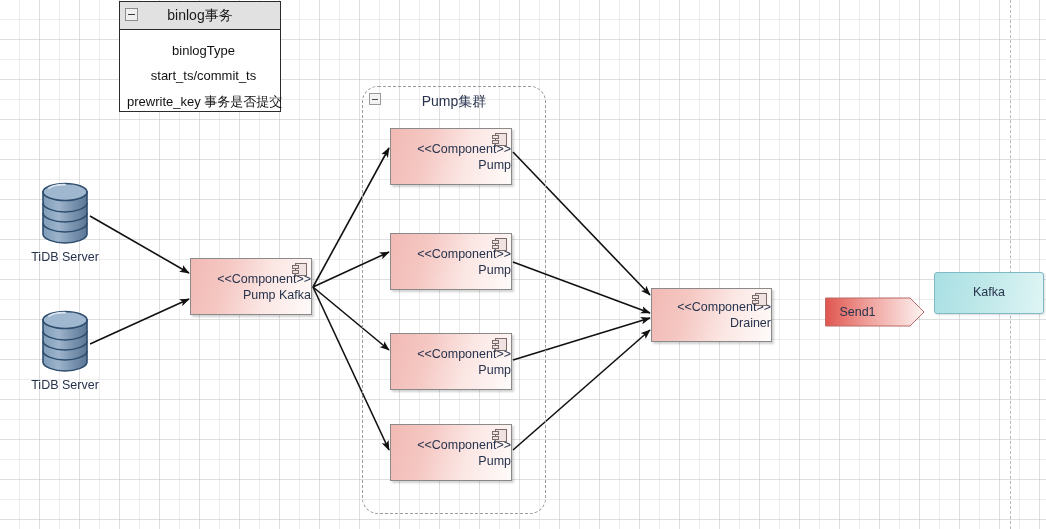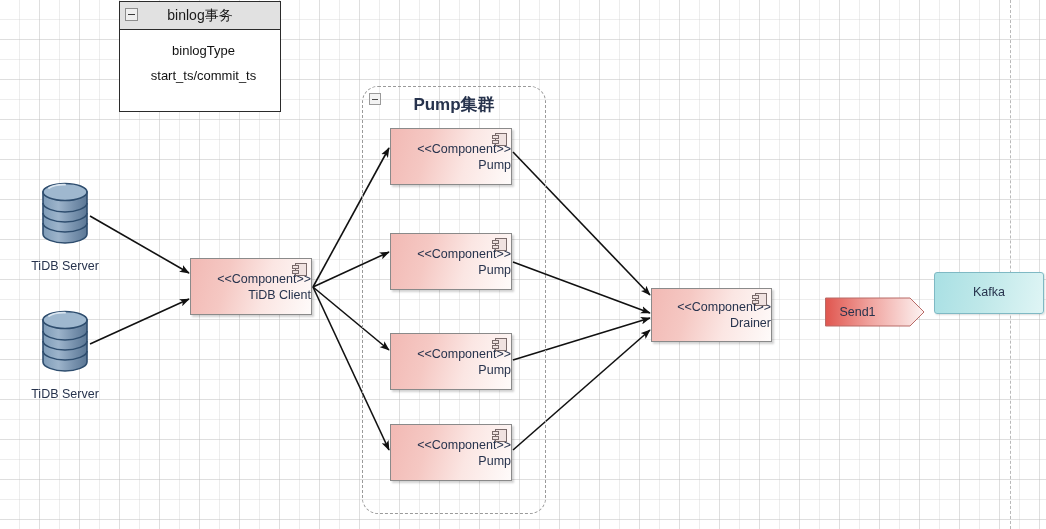--- a/index.html
+++ b/index.html
@@ -69,21 +69,21 @@
   }
 
   
   .db-node {
     position: absolute;
     width: 90px;
     text-align: center;
   }
   .db-cyl { width: 52px; height: 62px; margin: 0 auto; display: block; }
   .db-label {
-    margin-top: 15px;
+    margin-top: 6px;
     font-size: 12.5px;
     color: #27334d;
     white-space: nowrap;
   }
 
   
   .note-box {
     position: absolute;
     box-sizing: border-box;
     border: 1px solid #2b2b2b;
@@ -134,23 +134,22 @@
     border: 1px dashed #9a9a9a;
     border-radius: 16px;
     background: transparent;
   }
   .group-title {
     position: absolute;
     top: 6px;
     left: 0;
     width: 100%;
     text-align: center;
-    font-size: 17px;
-    color: #27334d;
-    font-weight: bold;
+    font-size: 14px;
+    color: #27334d;
   }
   .group-collapse {
     position: absolute;
     left: 6px;
     top: 6px;
     width: 12px;
     height: 12px;
     box-sizing: border-box;
     border: 1px solid #9a9a9a;
     background: #f3f3f3;
@@ -232,20 +231,21 @@
   <div class="note-box" style="left:119px; top:1px; width:162px; height:111px;text-align:center;">
     <div class="note-head">
       <span class="collapse-box">
           <i></i>
         </span>
       <span>binlog事务</span>
     </div>
     <div class="note-rows">
       <div class="note-row">binlogType</div>
       <div class="note-row">start_ts/commit_ts</div>
+      <div class="note-row">prewrite_key 事务是否提交</div>
     </div>
   </div>
 
   <div class="db-node" style="left:20px; top:182px;">
     <svg class="db-cyl" viewBox="0 0 52 62">
       <defs>
         <linearGradient id="dbg" x1="0" y1="0" x2="1" y2="0">
           <stop offset="0%" stop-color="#7f9cb8"></stop>
           <stop offset="35%" stop-color="#9db4cb"></stop>
           <stop offset="70%" stop-color="#7791ad"></stop>
@@ -274,21 +274,21 @@
     <div class="db-label">TiDB Server</div>
   </div>
 
   <div class="component" style="left:190px; top:258px; width:122px; height:57px;">
     <svg class="comp-icon" viewBox="0 0 15 13">
       <rect x="3.5" y="0.5" width="11" height="12" fill="#f0e2e0" stroke="#7a6b6b"></rect>
       <rect x="0.5" y="2.5" width="6" height="3" fill="#f0e2e0" stroke="#7a6b6b"></rect>
       <rect x="0.5" y="7.5" width="6" height="3" fill="#f0e2e0" stroke="#7a6b6b"></rect>
     </svg>
     <div class="stereotype">&lt;&lt;Component&gt;&gt;</div>
-    <div class="cname">TiDB Client</div>
+    <div class="cname">Pump Kafka</div>
   </div>
 
   <div class="group-box" style="left:362px; top:86px; width:184px; height:428px;">
     <span class="group-collapse">
         <i></i>
       </span>
     <div class="group-title">Pump集群</div>
   </div>
 
   <div class="component" style="left:390px; top:128px; width:122px; height:57px;">

